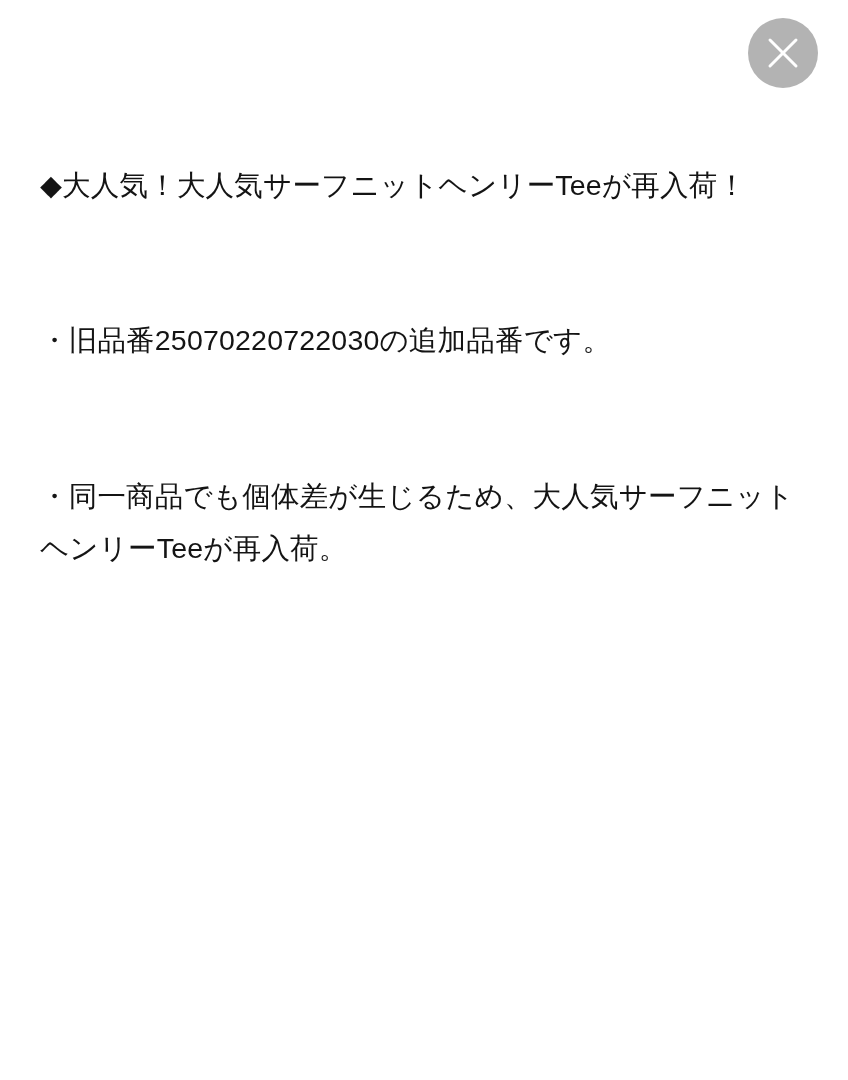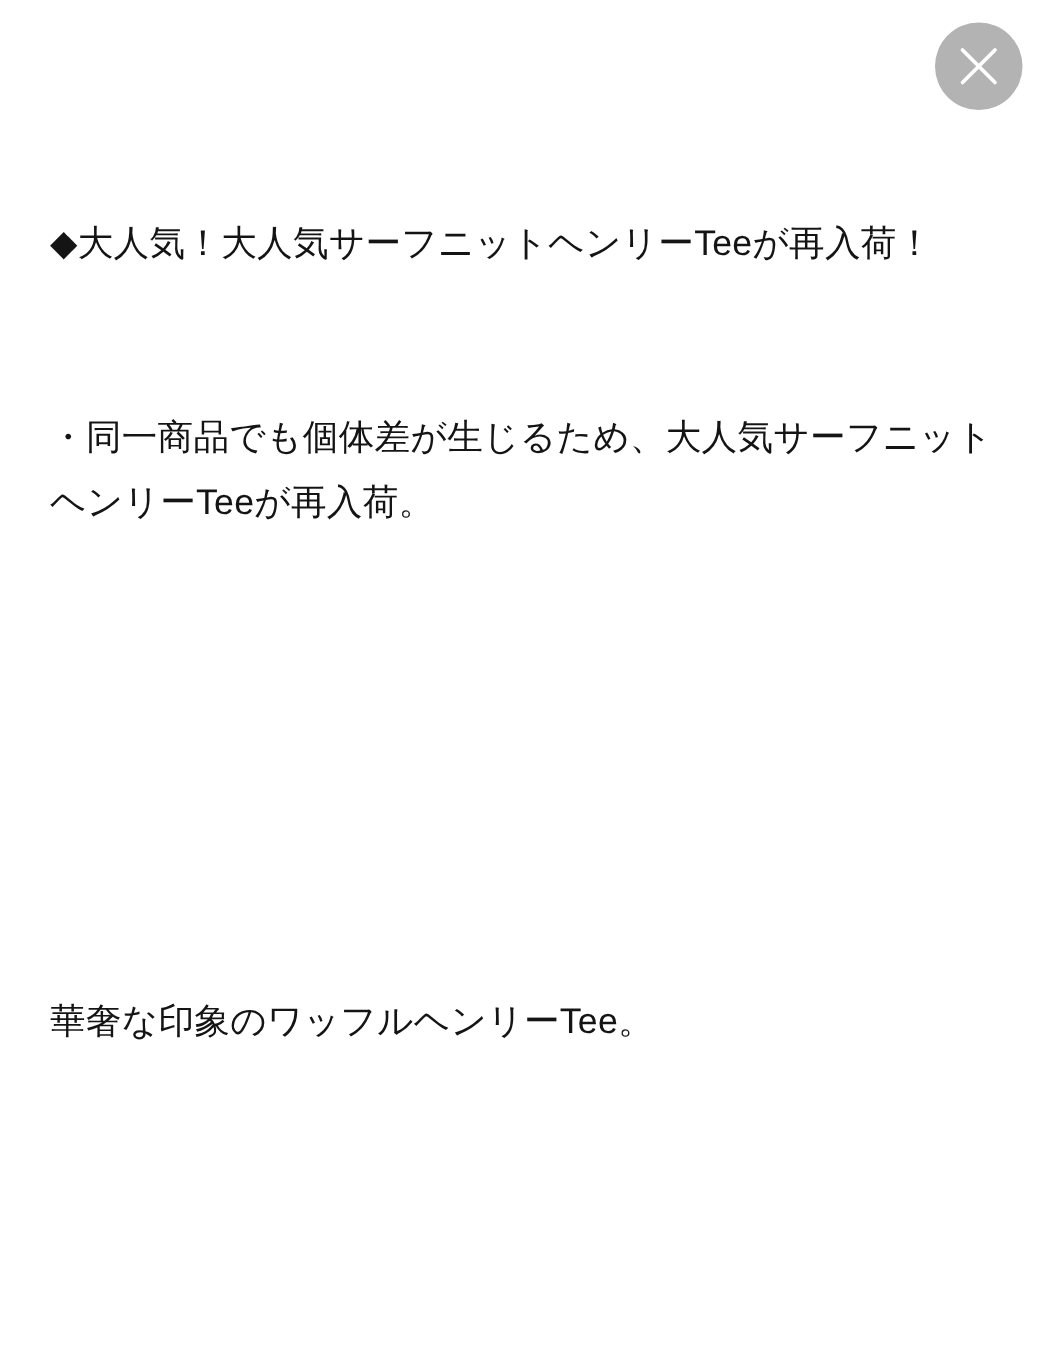--- a/index.html
+++ b/index.html
@@ -14,21 +14,21 @@
     color: #1a1a1a;
     overflow: hidden;
     position: relative;
   }
 
   .page {
     position: relative;
     width: 848px;
     height: 1080px;
     box-sizing: border-box;
-    padding: 12px 40px;
+    padding: 2px 40px;
     border-radius: 20px;
   }
 
   .close-button {
     position: absolute;
     top: 18px;
     right: 30px;
     width: 70px;
     height: 70px;
     border-radius: 50%;
@@ -73,25 +73,25 @@
   <button class="close-button" aria-label="close">
     <svg width="34" height="34" viewBox="0 0 34 34">
       <line x1="4" y1="4" x2="30" y2="30" stroke="#ffffff" stroke-width="3" stroke-linecap="round"></line>
       <line x1="30" y1="4" x2="4" y2="30" stroke="#ffffff" stroke-width="3" stroke-linecap="round"></line>
     </svg>
   </button>
 
   <div class="description">
 
     <p class="para">◆大人気！大人気サーフニットヘンリーTeeが再入荷！</p>
+    <p class="para">・旧品番25070220722030の追加品番です。</p>
     <p class="para">・同一商品でも個体差が生じるため、大人気サーフニットヘンリーTeeが再入荷。</p>
 
     <div class="spacer-line"></div>
 
-    <p class="para">華奢な印象のワッフルヘンリーTee。</p>
     
     
     
     
 
     
 
     
 
   </div>

